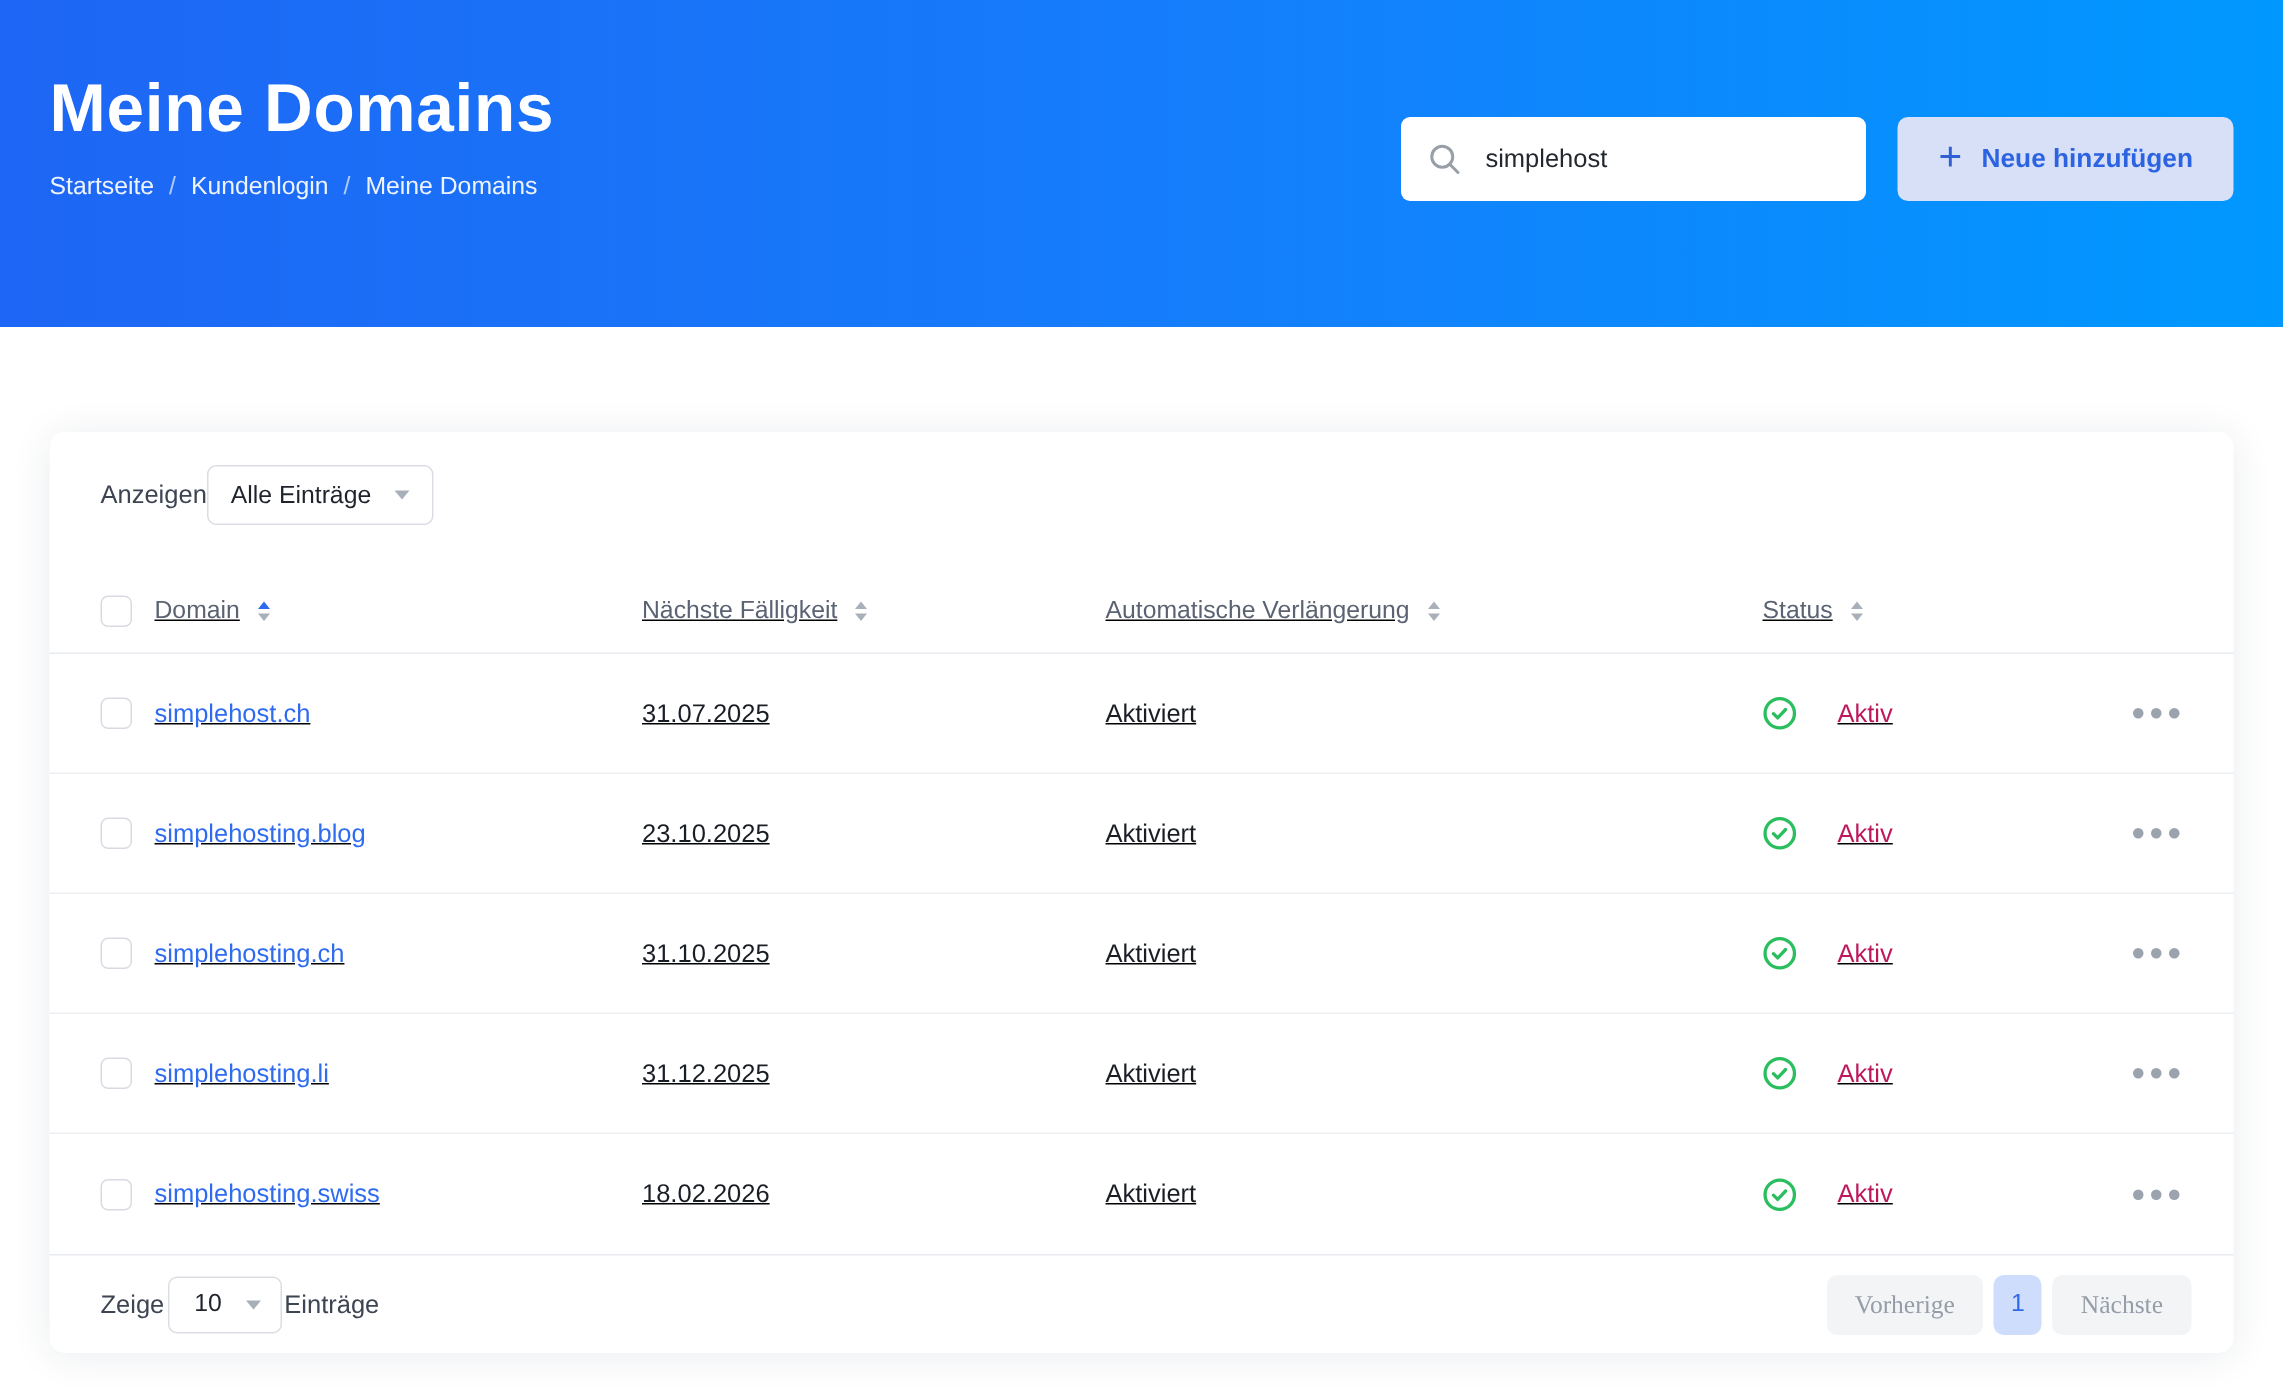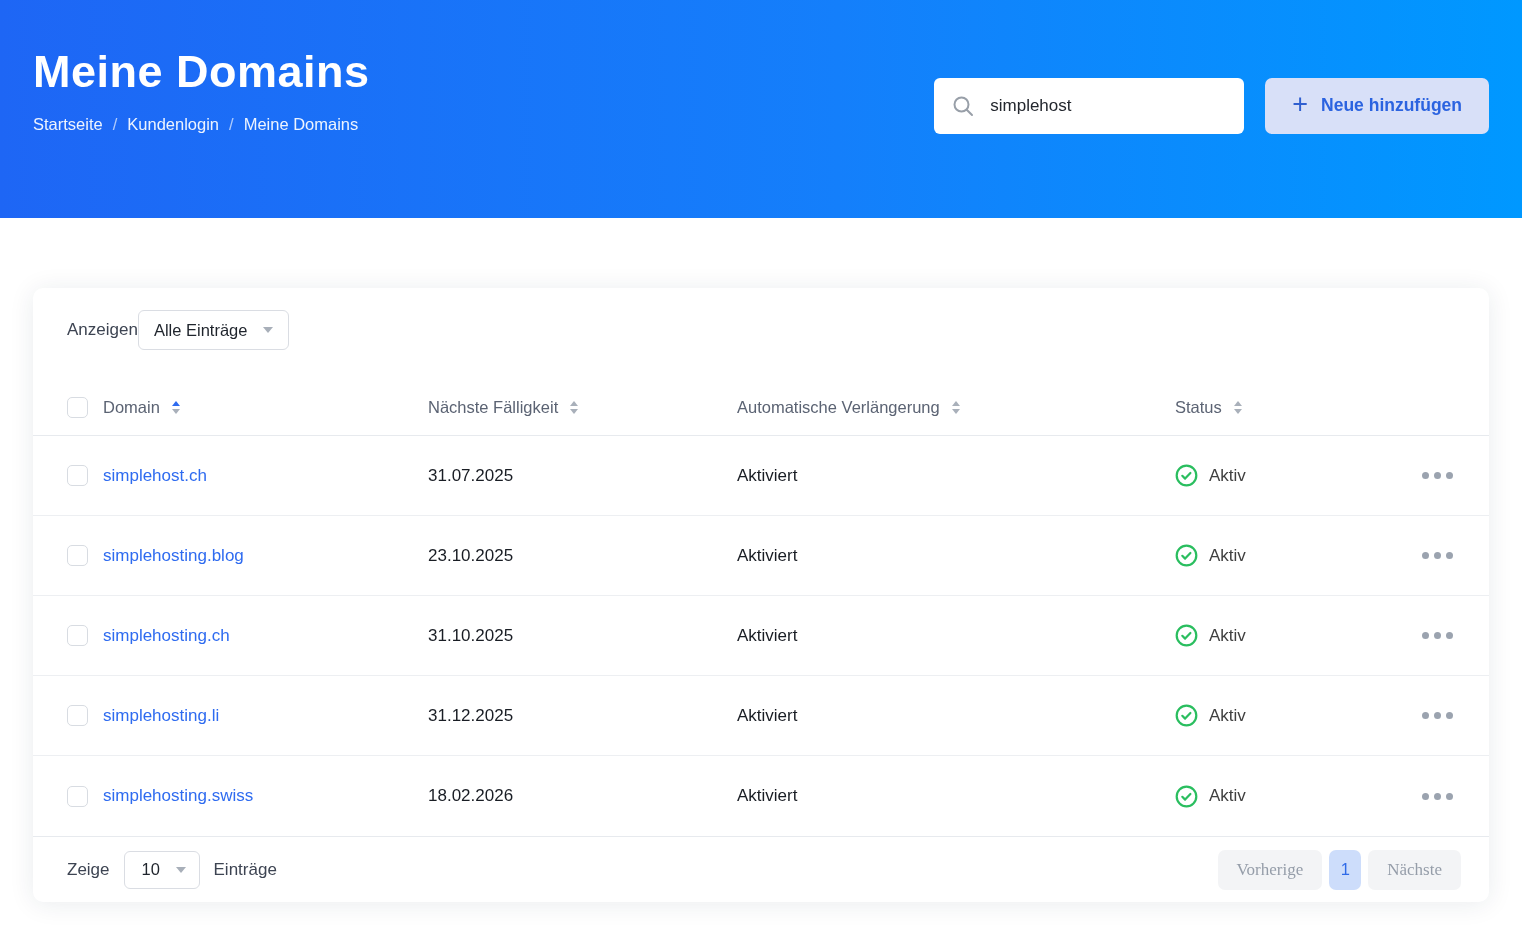--- a/index.html
+++ b/index.html
@@ -69,21 +69,21 @@
     padding: 0 15px; gap: 16px;
     font-size: 16.5px; color: #1f242c;
   }
   .caret {
     width: 0; height: 0;
     border-left: 5.5px solid transparent; border-right: 5.5px solid transparent;
     border-top: 6.5px solid #a8afb9;
   }
 
   
-  .table { margin-top: 30px; }
+  .table { margin-top: 30px; text-decoration: underline; }
   .tr {
     display: grid;
     grid-template-columns: 36px 325px 309px 438px 214px 1fr;
     align-items: center;
     padding: 0 34px;
   }
   .thead {
     height: 56px; border-bottom: 1px solid #e7eaee;
     color: #5b6373; font-size: 16.5px;
   }
@@ -95,31 +95,31 @@
   .sort.asc .tri.up { border-bottom-color: #2e6bf0; }
 
   .row { height: 80px; border-bottom: 1px solid #edeff2; font-size: 17px; }
   .row:last-child { border-bottom: none; }
   .checkbox {
     width: 21px; height: 21px; border: 1.5px solid #d8dce2; border-radius: 5px;
     background: #fff; cursor: pointer; display: inline-block;
   }
   .domain-link { color: #2e6bf0; text-decoration: none; cursor: pointer; }
   .due, .renewal { color: #191d24; }
-  .status-cell { display: flex; align-items: center; gap: 11px; color: #404040; }
+  .status-cell { display: flex; align-items: center; gap: 27px; color: #be185d; }
   .actions { display: flex; justify-content: flex-end; gap: 5px; cursor: pointer; padding-right: 2px; }
   .dot { width: 7px; height: 7px; border-radius: 50%; background: #9ba3af; }
 
   
   .card-footer {
     height: 66px; border-top: 1px solid #e7eaee;
     display: flex; align-items: center; justify-content: space-between;
     padding: 0 28px 0 34px;
   }
-  .footer-left { display: flex; align-items: center; gap: 14px; font-size: 17px; color: #3d4452; }
+  .footer-left { display: flex; align-items: center; gap: 2px; font-size: 17px; color: #3d4452; }
   .pagesize-box { min-width: 76px; height: 38px; padding: 0 13px 0 17px; gap: 12px; }
   .pagination { display: flex; align-items: center; gap: 7px; }
   .page-btn {
     height: 40px; padding: 0 19px; border: none; border-radius: 7px;
     background: #f3f4f6; color: #959da9; font-size: 17px; cursor: pointer;
     display: flex; align-items: center;
     font-family: Liberation Serif, serif;
   }
   .page-current {
     min-width: 32px; height: 40px; border: none; border-radius: 7px;

